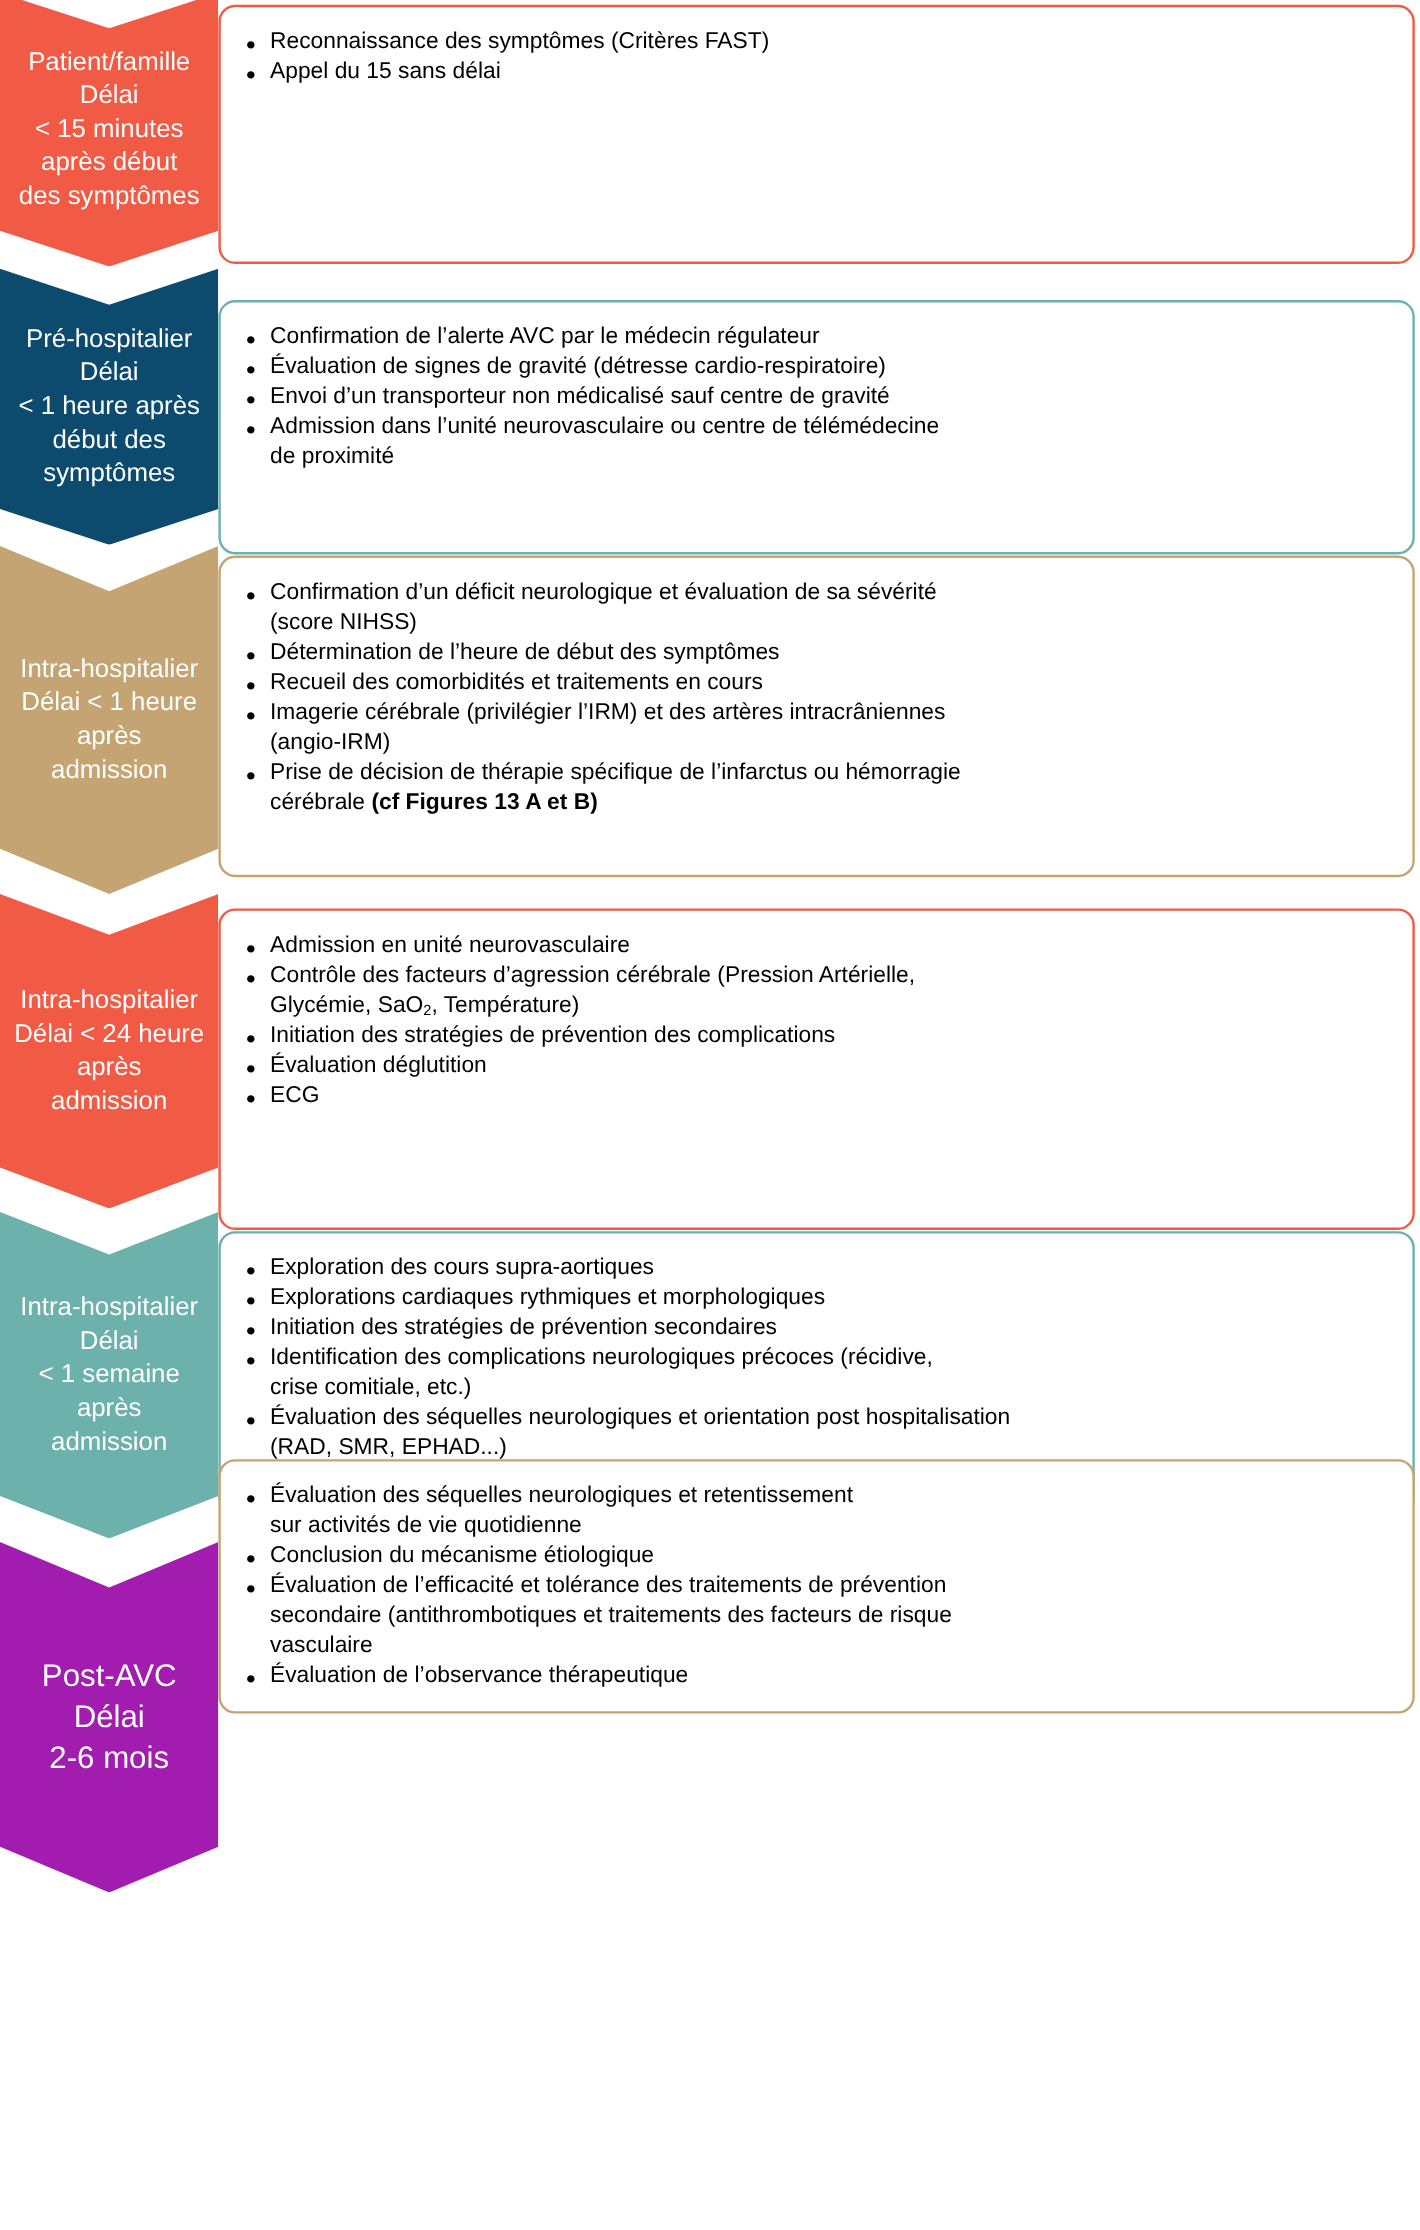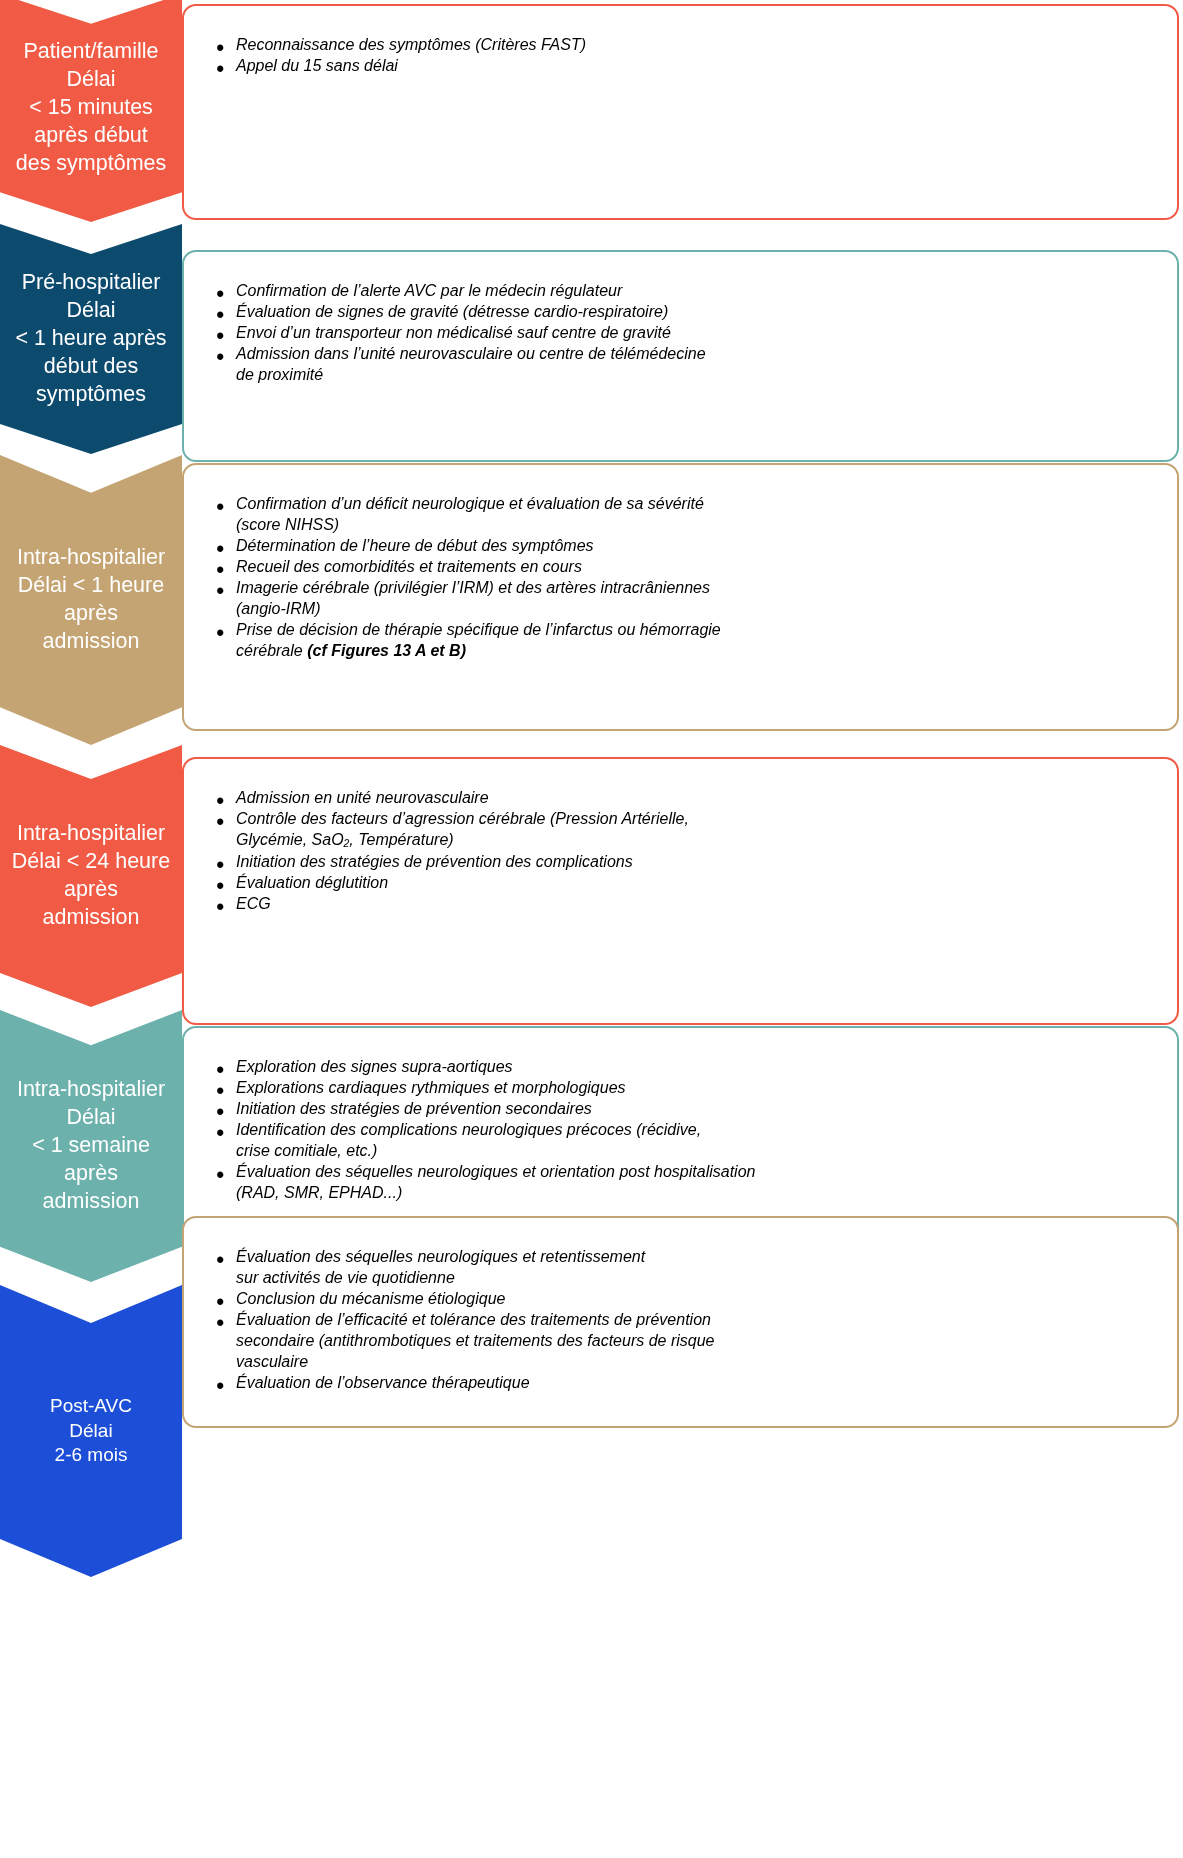--- a/index.html
+++ b/index.html
@@ -34,25 +34,24 @@
     left:182px;
     right:4px;
     box-sizing:border-box;
     background:#ffffff;
     border:2.5px solid #000;
     border-radius:14px;
     padding:14px 16px 10px 16px;
   }
   ul.bullets{
     list-style:none;
-    margin:14px;padding:0;
-    font-size:16px;
+    margin:3px;padding:0;
+    font-size:19px;
     line-height:1.315;
     color:#000000;
-    font-style:italic;
   }
   ul.bullets > li{
     position:relative;
     padding-left:22px;
     margin:0 0 0 0;
     white-space:pre-line;
   }
   ul.bullets > li::before{
     content:"\2022";
     position:absolute;left:2px;top:-1px;
@@ -134,21 +133,21 @@
       <div class="arrow" style="top: 745px; height: 262px; background: rgb(241, 90, 68); font-size: 21.5px;">
         <span class="arrow-label">Intra-hospitalier
 Délai &lt; 24 heure
 après
 admission</span>
       </div>
     </div>
     <div class="stage" style="top: 0px;">
       <div class="card" style="top: 1026px; height: 236px; border-color: rgb(108, 177, 171);">
         <ul class="bullets">
-          <li><span>Exploration des signes supra-aortiques</span></li>
+          <li><span>Exploration des cours supra-aortiques</span></li>
           <li><span>Explorations cardiaques rythmiques et morphologiques</span></li>
           <li><span>Initiation des stratégies de prévention secondaires</span></li>
           <li><span>Identification des complications neurologiques précoces (récidive,</span></li>
           <li class="cont"><span>crise comitiale, etc.)</span></li>
           <li><span>Évaluation des séquelles neurologiques et orientation post hospitalisation</span></li>
           <li class="cont"><span>(RAD, SMR, EPHAD...)</span></li>
         </ul>
       </div>
       <div class="arrow" style="top: 1010px; height: 272px; background: rgb(108, 177, 171); font-size: 21.5px;">
         <span class="arrow-label">Intra-hospitalier
@@ -163,19 +162,19 @@
         <ul class="bullets">
           <li><span>Évaluation des séquelles neurologiques et retentissement</span></li>
           <li class="cont"><span>sur activités de vie quotidienne</span></li>
           <li><span>Conclusion du mécanisme étiologique</span></li>
           <li><span>Évaluation de l’efficacité et tolérance des traitements de prévention</span></li>
           <li class="cont"><span>secondaire (antithrombotiques et traitements des facteurs de risque</span></li>
           <li class="cont"><span>vasculaire</span></li>
           <li><span>Évaluation de l’observance thérapeutique</span></li>
         </ul>
       </div>
-      <div class="arrow" style="top: 1285px; height: 292px; background: #1d4ed8; font-size: 19px;">
+      <div class="arrow" style="top: 1285px; height: 292px; background: #a21caf; font-size: 26px;">
         <span class="arrow-label">Post-AVC
 Délai
 2-6 mois</span>
       </div>
     </div>
   </div>
 
 </body></html>

